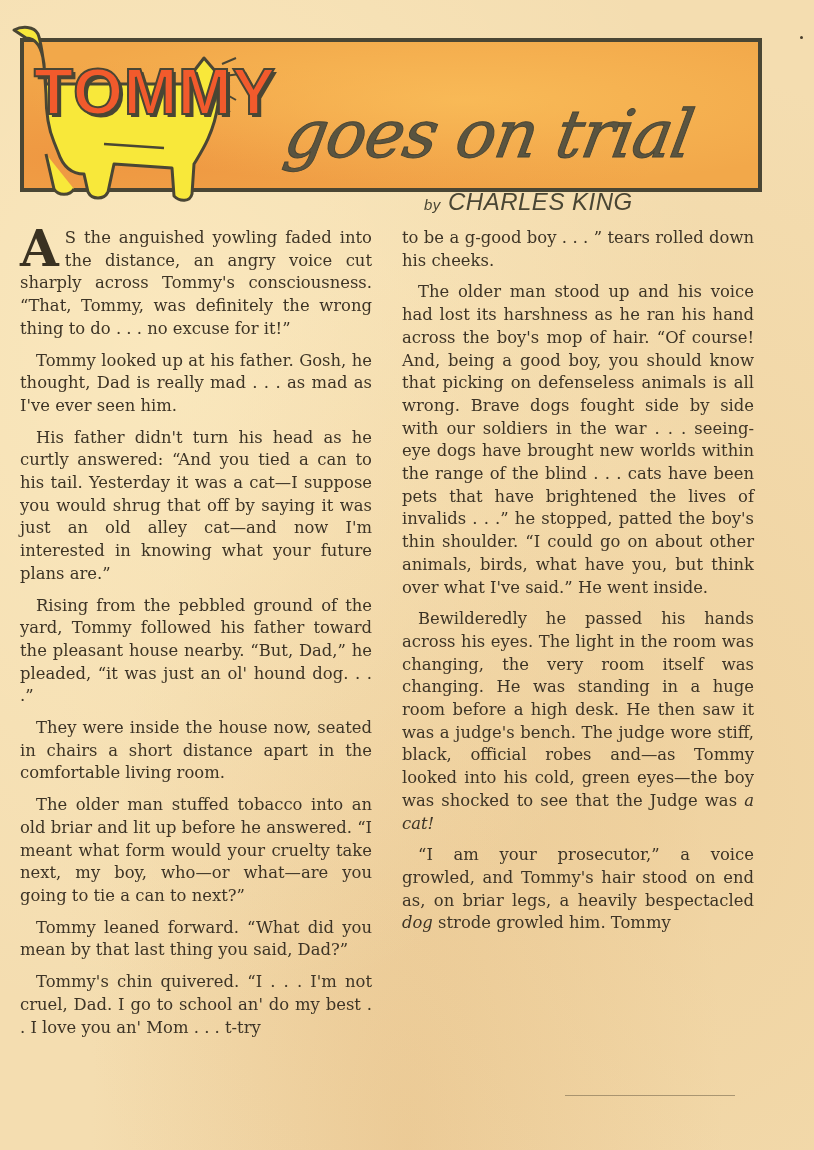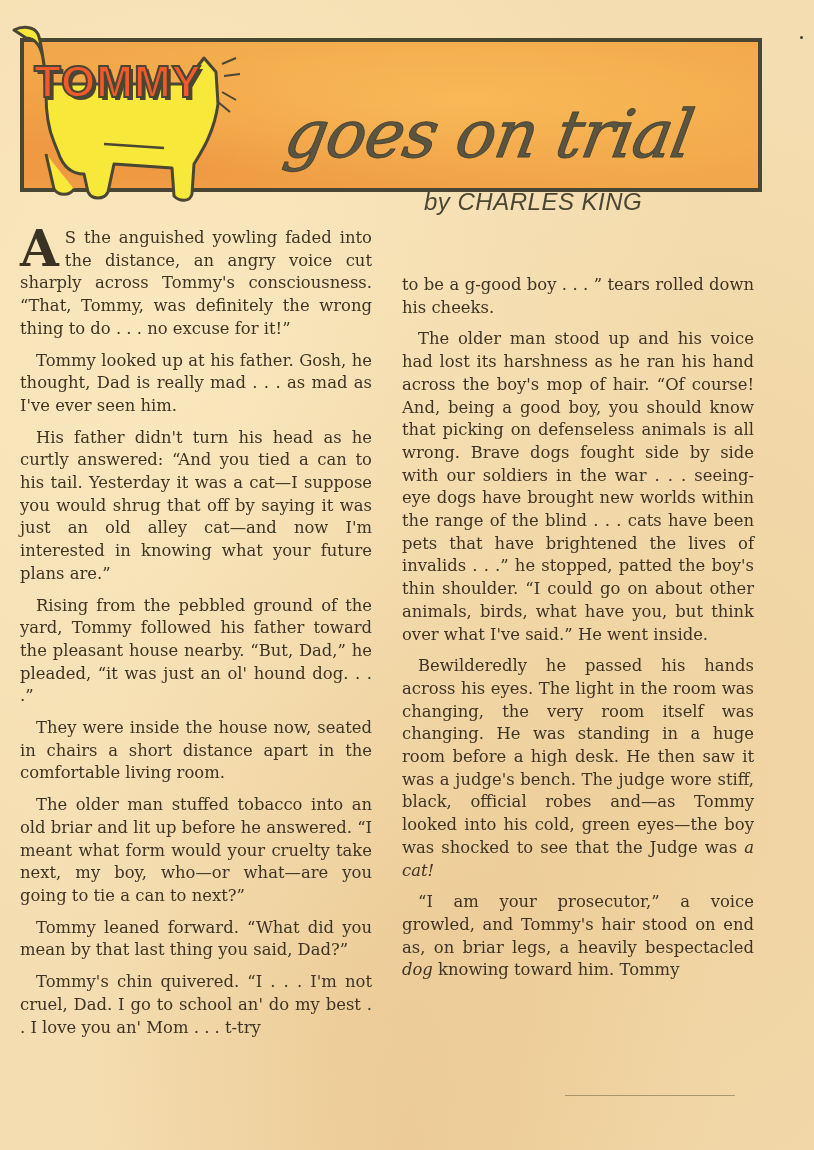--- a/index.html
+++ b/index.html
@@ -23,49 +23,49 @@
     background: #f2a84a;
     background-image:
       radial-gradient(ellipse at 60% 40%, rgba(250,190,90,0.8), rgba(0,0,0,0) 70%),
       radial-gradient(ellipse at 10% 80%, rgba(236,140,60,0.6), rgba(0,0,0,0) 60%);
     box-sizing: border-box;
   }
   .cat { position: absolute; left: 4px; top: 24px; width: 255px; height: 180px; }
   .tommy-logo {
     position: absolute; left: 34px; top: 60px;
     font-family: "Liberation Sans", sans-serif; font-weight: bold;
-    font-size: 44px; letter-spacing: 1px; line-height: 1;
+    font-size: 64px; letter-spacing: 1px; line-height: 1;
     color: #f25a2c;
     -webkit-text-stroke: 2px #4a4634;
     text-shadow: 3px 3px 0 #4a4634;
   }
   .title-script {
     position: absolute; left: 262px; top: 60px;
     font-family: "DejaVu Serif", serif; font-style: italic;
     font-size: 66px; line-height: 1; letter-spacing: -1px;
     color: #5a5440;
     -webkit-text-stroke: 1px #4a4634;
     transform: skewX(-10deg);
   }
   .byline {
     position: absolute; left: 400px; top: 146px;
     font-family: "Liberation Sans", sans-serif; font-style: italic;
     font-size: 24px; color: #4a4634; letter-spacing: 0.5px;
   }
-  .byline .by { font-size: 24px; }
+  .byline .by { font-size: 15px; }
 
   
   .col {
     position: absolute; top: 227px;
     font-size: 16.4px; line-height: 22.7px;
     text-align: justify;
     color: #3d3426;
   }
   .col-left { left: 20px; width: 352px; }
-  .col-right { left: 402px; width: 352px; margin-top: 47px; }
+  .col-right { left: 402px; width: 352px; }
   .col p { margin: 0 0 9px 0; text-indent: 16px; }
   .col p.noindent { text-indent: 0; }
   .drop {
     float: left; font-size: 50px; line-height: 40px;
     margin: 2px 6px 0 0; font-weight: bold; color: #3a3222;
   }
   .em { font-style: italic; }
   .rule {
     position: absolute; left: 565px; top: 1095px; width: 170px; height: 1px;
     background: #7a6a50; opacity: 0.6;
@@ -101,18 +101,18 @@
     <p>They were inside the house now, seated in chairs a short distance apart in the comfortable living room.</p>
     <p>The older man stuffed tobacco into an old briar and lit up before he answered. “I meant what form would your cruelty take next, my boy, who—or what—are you going to tie a can to next?”</p>
     <p>Tommy leaned forward. “What did you mean by that last thing you said, Dad?”</p>
     <p>Tommy's chin quivered. “I . . . I'm not cruel, Dad. I go to school an' do my best . . I love you an' Mom . . . t-try</p>
   </div>
 
   <div class="col col-right">
     <p class="noindent">to be a g-good boy . . . ” tears rolled down his cheeks.</p>
     <p>The older man stood up and his voice had lost its harshness as he ran his hand across the boy's mop of hair. “Of course! And, being a good boy, you should know that picking on defenseless animals is all wrong. Brave dogs fought side by side with our soldiers in the war . . . seeing-eye dogs have brought new worlds within the range of the blind . . . cats have been pets that have brightened the lives of invalids . . .” he stopped, patted the boy's thin shoulder. “I could go on about other animals, birds, what have you, but think over what I've said.” He went inside.</p>
     <p><span>Bewilderedly he passed his hands across his eyes. The light in the room was changing, the very room itself was changing. He was standing in a huge room before a high desk. He then saw it was a judge's bench. The judge wore stiff, black, official robes and—as Tommy looked into his cold, green eyes—the boy was shocked to see that the Judge was</span> <span class="em">a cat!</span></p>
-    <p><span>“I am your prosecutor,” a voice growled, and Tommy's hair stood on end as, on briar legs, a heavily bespectacled</span> <span class="em">dog</span> <span>knowing toward him. Tommy</span></p>
+    <p><span>“I am your prosecutor,” a voice growled, and Tommy's hair stood on end as, on briar legs, a heavily bespectacled</span> <span class="em">dog</span> <span>strode growled him. Tommy</span></p>
   </div>
 
   <div class="rule"></div>
   <div class="dot" style="left:800px; top:36px;"></div>
 </div>
 
 </body></html>

